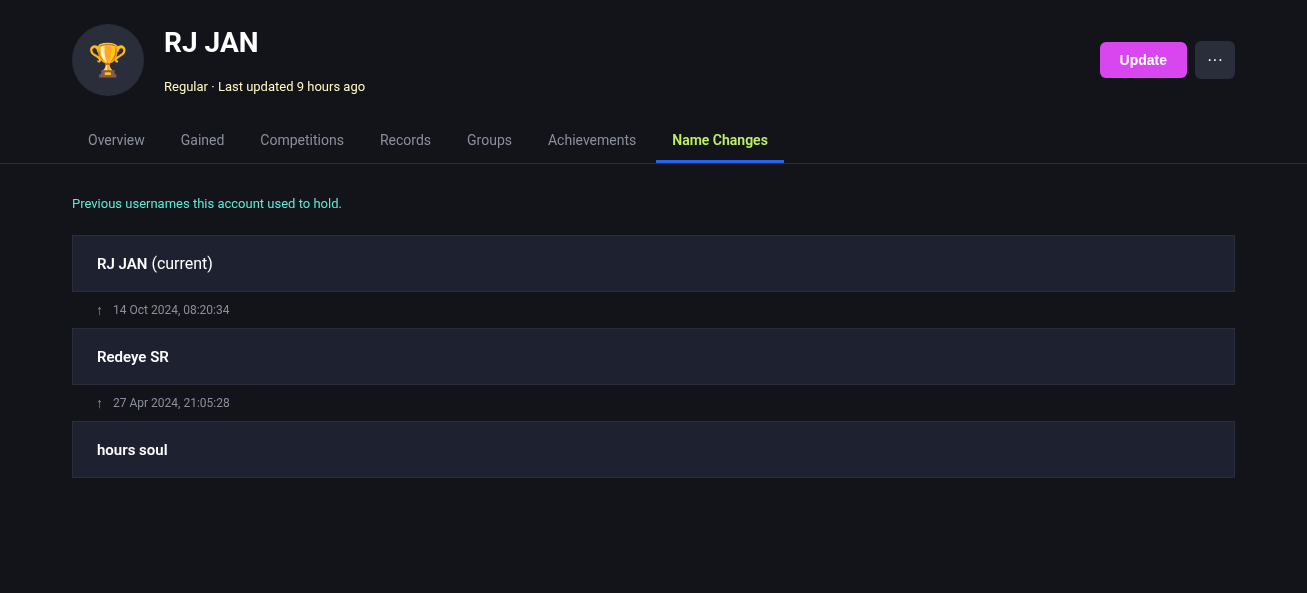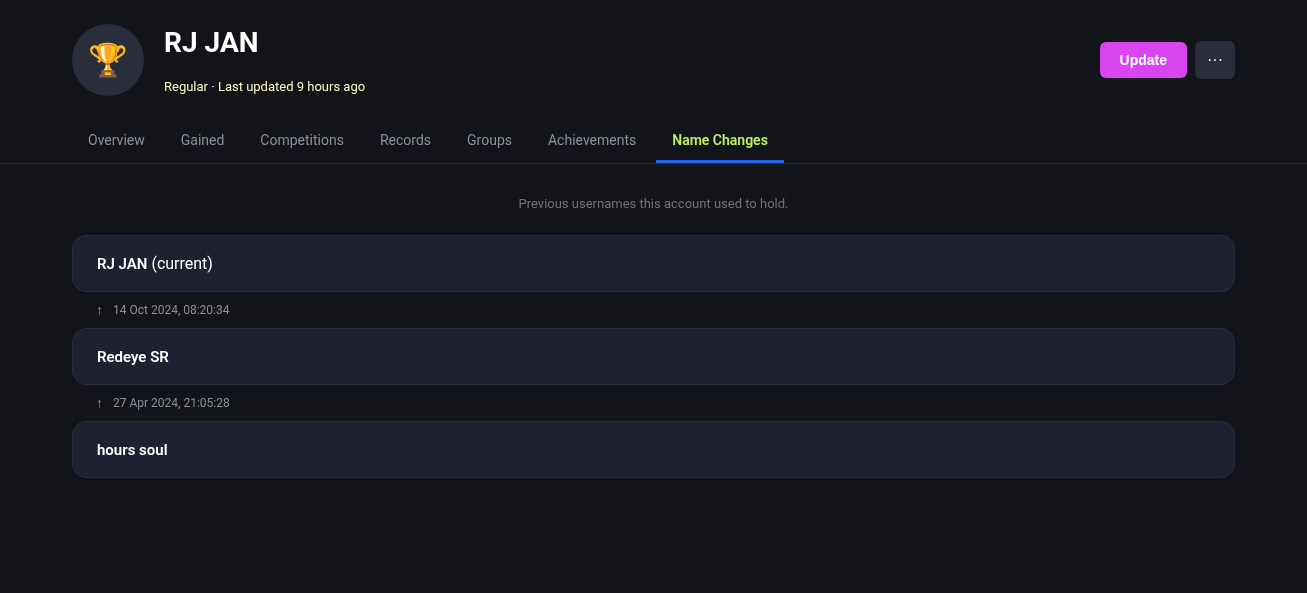--- a/index.html
+++ b/index.html
@@ -112,29 +112,28 @@
 
     .section-title {
       font-size: 20px;
       font-weight: 700;
       color: #ffffff;
       margin-bottom: 6px;
     }
 
     .section-subtitle {
       font-size: 13px;
-      color: #737373;
+      color: #5eead4;
       margin-bottom: 24px;
-      text-align: center;
     }
 
     .name-entry {
       background-color: #1e2130;
       border: 1px solid #2a2d3a;
-      border-radius: 14px;
+      border-radius: 0;
       padding: 18px 24px;
       margin-bottom: 0;
     }
 
     .name-entry-label {
       font-size: 15px;
       font-weight: 600;
       color: #ffffff;
     }
 

